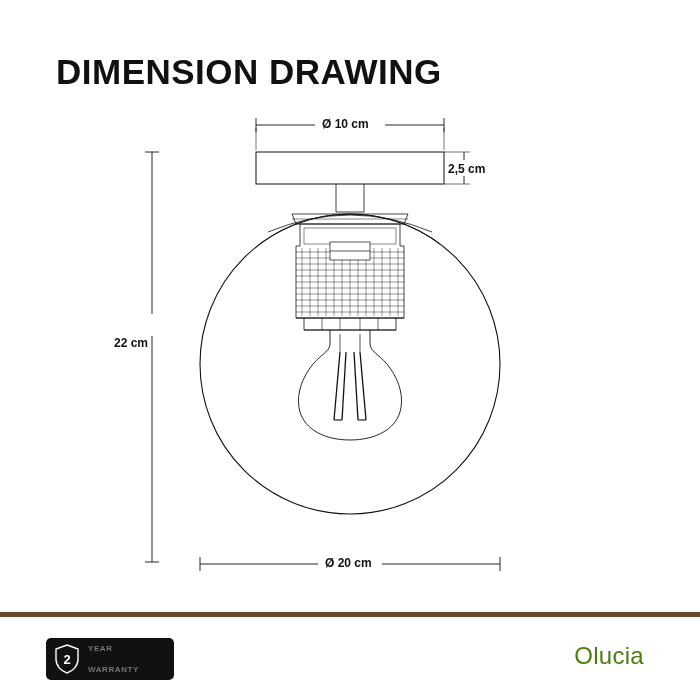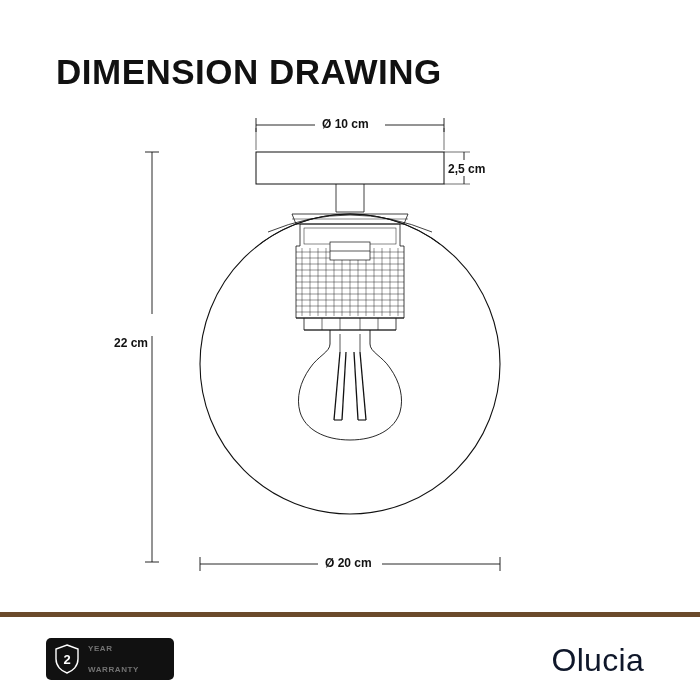--- a/index.html
+++ b/index.html
@@ -109,22 +109,22 @@
   #badge-text .l2 {
     font-size: 8px;
     font-weight: bold;
     letter-spacing: 0.6px;
     margin-top: 12px;
   }
   #brand {
     position: absolute;
     right: 56px;
     top: 30px;
-    font-size: 32px;
-    color: #0f172a;
+    font-size: 24px;
+    color: #4d7c0f;
     letter-spacing: 0.3px;
   }
 
   
   .dim-label {
     position: absolute;
     font-size: 12px;
     font-weight: bold;
     color: #111111;
     white-space: nowrap;

